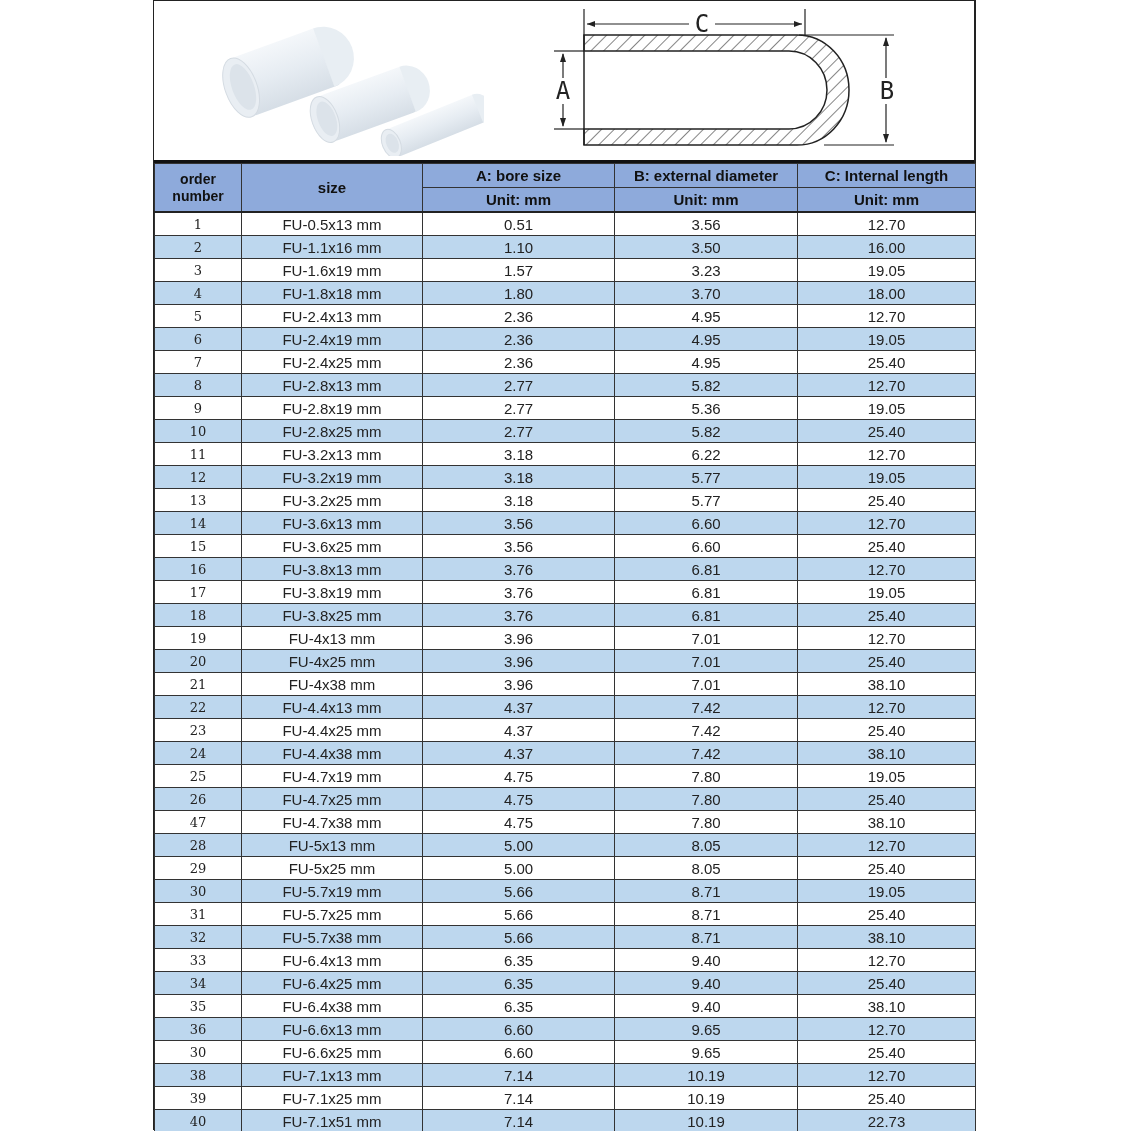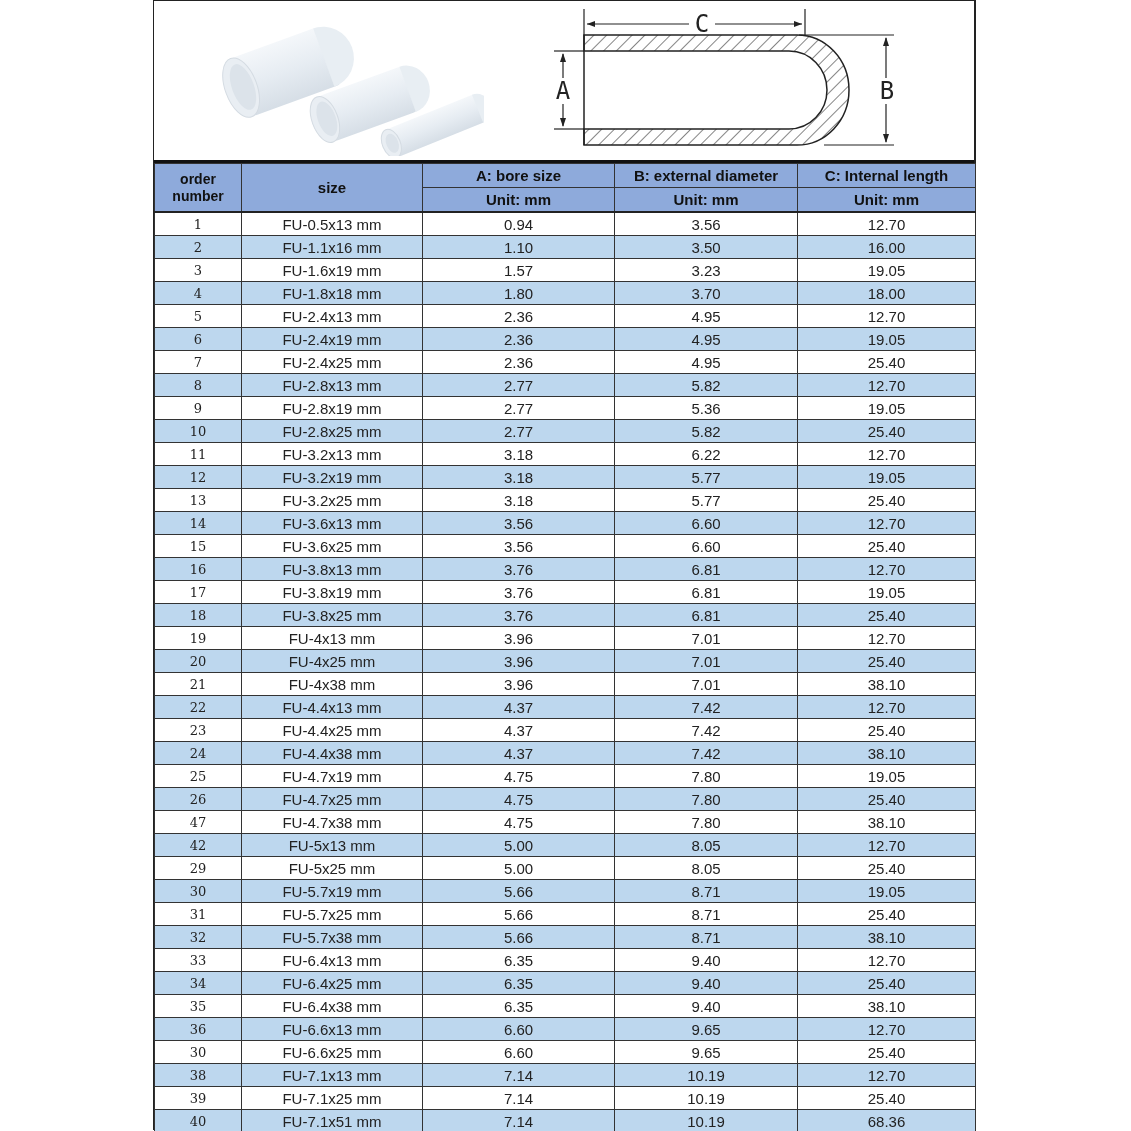--- a/index.html
+++ b/index.html
@@ -116,21 +116,21 @@
       <tr class="h2">
         <th>Unit: mm</th>
         <th>Unit: mm</th>
         <th>Unit: mm</th>
       </tr>
     </thead>
     <tbody id="rows">
         <tr>
           <td class="num">1</td>
           <td>FU-0.5x13 mm</td>
-          <td>0.94</td>
+          <td>0.51</td>
           <td>3.56</td>
           <td>12.70</td>
         </tr>
         <tr>
           <td class="num">2</td>
           <td>FU-1.1x16 mm</td>
           <td>1.10</td>
           <td>3.50</td>
           <td>16.00</td>
         </tr>
@@ -303,21 +303,21 @@
           <td>25.40</td>
         </tr>
         <tr>
           <td class="num">47</td>
           <td>FU-4.7x38 mm</td>
           <td>4.75</td>
           <td>7.80</td>
           <td>38.10</td>
         </tr>
         <tr>
-          <td class="num">42</td>
+          <td class="num">28</td>
           <td>FU-5x13 mm</td>
           <td>5.00</td>
           <td>8.05</td>
           <td>12.70</td>
         </tr>
         <tr>
           <td class="num">29</td>
           <td>FU-5x25 mm</td>
           <td>5.00</td>
           <td>8.05</td>
@@ -391,17 +391,17 @@
           <td>FU-7.1x25 mm</td>
           <td>7.14</td>
           <td>10.19</td>
           <td>25.40</td>
         </tr>
         <tr>
           <td class="num">40</td>
           <td>FU-7.1x51 mm</td>
           <td>7.14</td>
           <td>10.19</td>
-          <td>68.36</td>
+          <td>22.73</td>
         </tr>
       </tbody>
   </table>
 </div>
 
 </body></html>

